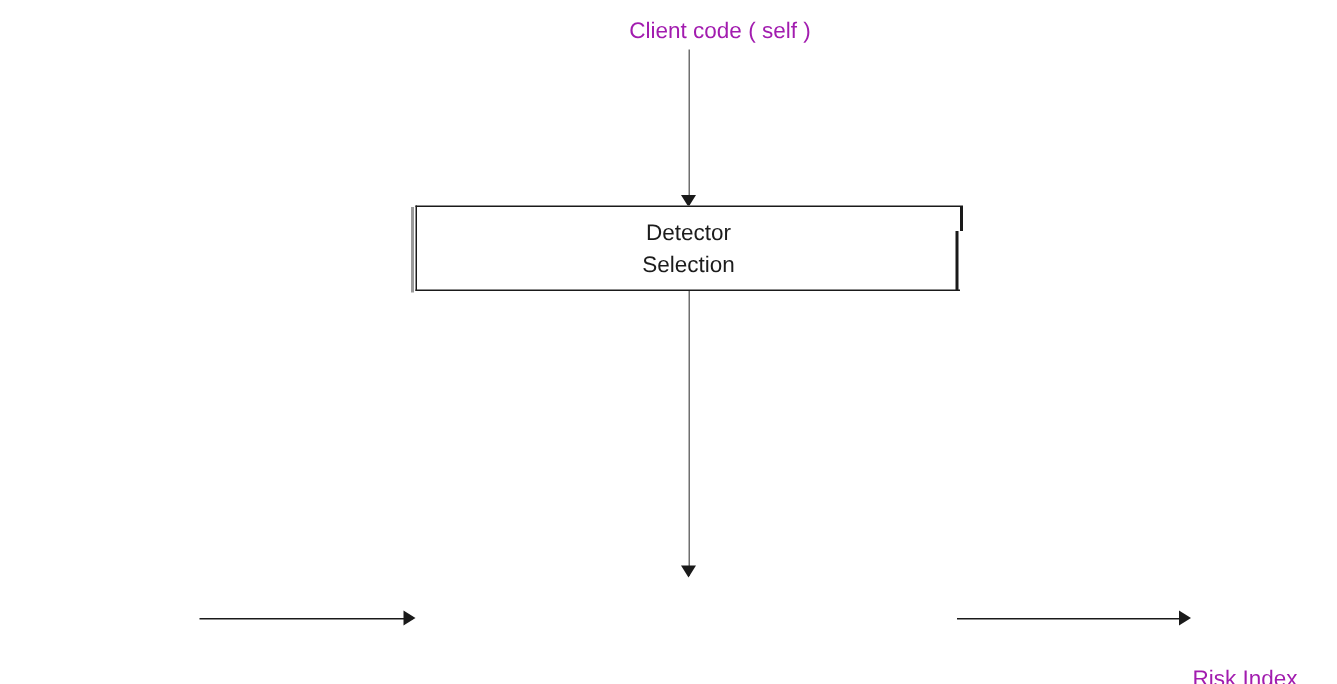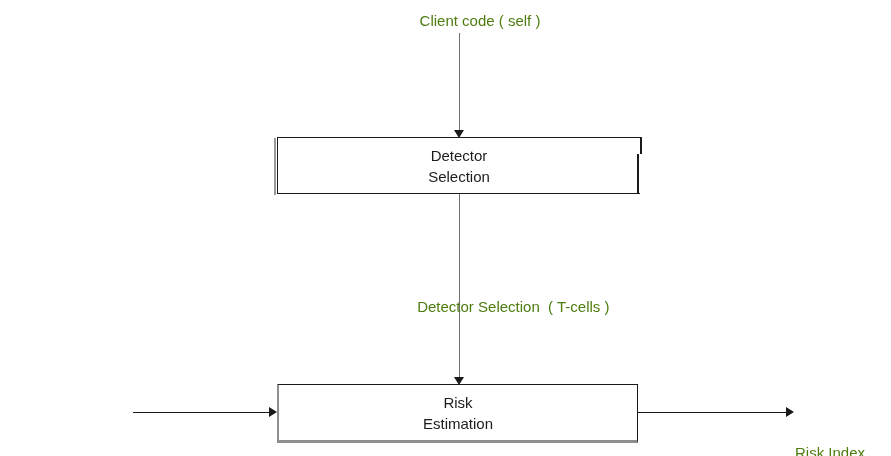--- a/index.html
+++ b/index.html
@@ -18,21 +18,21 @@
     height: 456px;
     background: #ffffff;
     overflow: hidden;
   }
 
   
   .label {
     position: absolute;
     font-size: 15px;
     line-height: 20px;
-    color: #4d7c0f;
+    color: #a21caf;
     white-space: pre;
   }
   .label.center { text-align: center; }
   .label.left   { text-align: left; }
 
   
   .box {
     position: absolute;
     box-sizing: border-box;
     background: #ffffff;
@@ -136,31 +136,24 @@
     <span class="edge-left-shadow"></span>
     <span class="edge-right-upper"></span>
     <span class="edge-right-lower"></span>
     <span class="box-text">Detector</span>
     <span class="box-text">Selection</span>
   </div>
 
   <div class="vline" style="left:459px; top:194px; height:190px;"></div>
   <div class="arrow-down" style="left:454px; top:377px;"></div>
 
-  <div class="label center on-line" style="left:370px; top:277px; width:270px;">
-    <span>Detector</span><span class="gap"> </span><span>Selection</span><span>  </span><span>( T-cells )</span>
-  </div>
 
   <div class="hline" style="left:133px; top:412px; width:142px;"></div>
   <div class="arrow-right" style="left:269px; top:407px;"></div>
 
-  <div class="box" id="box-risk-estimation">
-    <span class="box-text">Risk</span>
-    <span class="box-text">Estimation</span>
-  </div>
 
   <div class="hline" style="left:638px; top:412px; width:150px;"></div>
   <div class="arrow-right" style="left:786px; top:407px;"></div>
   <div class="label left" style="left:795px; top:403px; width:96px;">
     <div>Risk Index</div>
     
   </div>
 
 </div>
 

